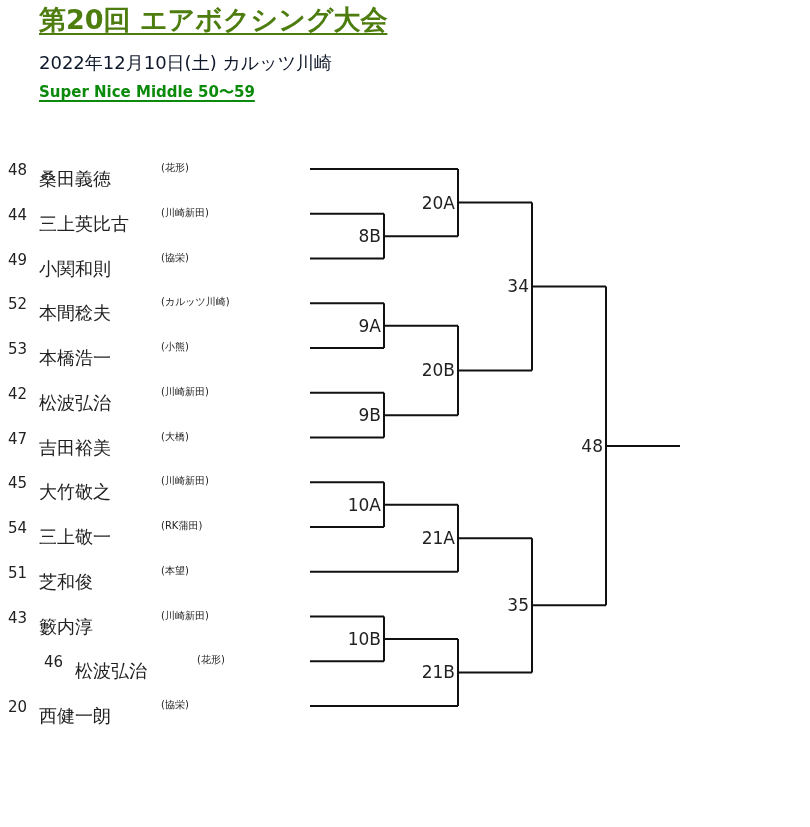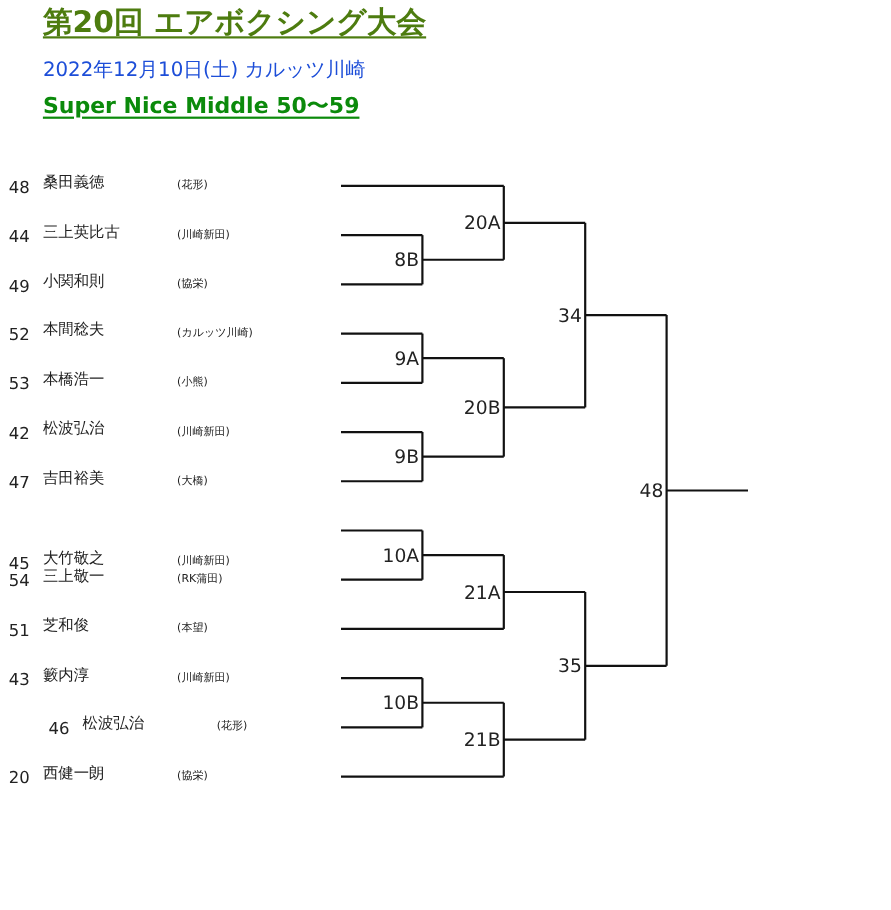--- a/index.html
+++ b/index.html
@@ -1,27 +1,27 @@
 <!DOCTYPE html>
 <html><head>
 <meta charset="utf-8">
 <style>
   html, body { margin: 0; padding: 0; background: #ffffff; }
   body { width: 810px; height: 827px; position: relative; overflow: hidden;
          font-family: "DejaVu Sans", "Liberation Sans", sans-serif; color: #222; }
   .title { position: absolute; left: 39px; top: 2px; font-size: 27px; font-weight: bold;
            color: #4d7c0f; text-decoration: underline; text-decoration-thickness: 2px;
            text-underline-offset: 4px; letter-spacing: 0px; white-space: nowrap; cursor: pointer; }
-  .date { position: absolute; left: 39px; top: 51px; font-size: 18px; color: #1d4ed8; white-space: nowrap; }
-  .division { position: absolute; left: 39px; top: 83px; font-size: 20px; font-weight: bold;
+  .date { position: absolute; left: 39px; top: 51px; font-size: 18px; color: #0f172a; white-space: nowrap; }
+  .division { position: absolute; left: 39px; top: 83px; font-size: 15px; font-weight: bold;
               color: #0b8a0b; text-decoration: underline; text-decoration-thickness: 2px;
               text-underline-offset: 3px; white-space: nowrap; cursor: pointer; }
   .row { position: absolute; left: 0; height: 30px; width: 300px; }
   .row .num { position: absolute; left: 8px; font-size: 15px; color: #222; top: 7px; }
-  .row .name { position: absolute; left: 39px; font-size: 14px; color: #222; top: 3px; white-space: nowrap; }
+  .row .name { position: absolute; left: 39px; font-size: 18px; color: #222; top: 13px; white-space: nowrap; }
   .row .club { position: absolute; left: 161px; font-size: 10px; color: #222; top: 7px; white-space: nowrap; }
   svg.bracket { position: absolute; left: 0; top: 0; }
   svg.bracket text { font-family: "DejaVu Sans", "Liberation Sans", sans-serif; font-size: 17px; fill: #222; }
 </style>
 </head>
 <body>
 
 <div class="title">第20回 エアボクシング大会</div>
 <div class="date">2022年12月10日(土) カルッツ川崎</div>
 <div class="division">Super Nice Middle 50〜59</div>
@@ -55,21 +55,21 @@
     <div class="row" style="top: 377.75px;">
       <span class="num">42</span>
       <span class="name">松波弘治</span>
       <span class="club">(川崎新田)</span>
     </div>
     <div class="row" style="top: 422.5px; text-decoration: underline;">
       <span class="num">47</span>
       <span class="name">吉田裕美</span>
       <span class="club">(大橋)</span>
     </div>
-    <div class="row" style="top: 467.25px; margin-top: 29px;">
+    <div class="row" style="top: 467.25px;">
       <span class="num">45</span>
       <span class="name">大竹敬之</span>
       <span class="club">(川崎新田)</span>
     </div>
     <div class="row" style="top: 512px;">
       <span class="num">54</span>
       <span class="name">三上敬一</span>
       <span class="club">(RK蒲田)</span>
     </div>
     <div class="row" style="top: 556.75px;">

